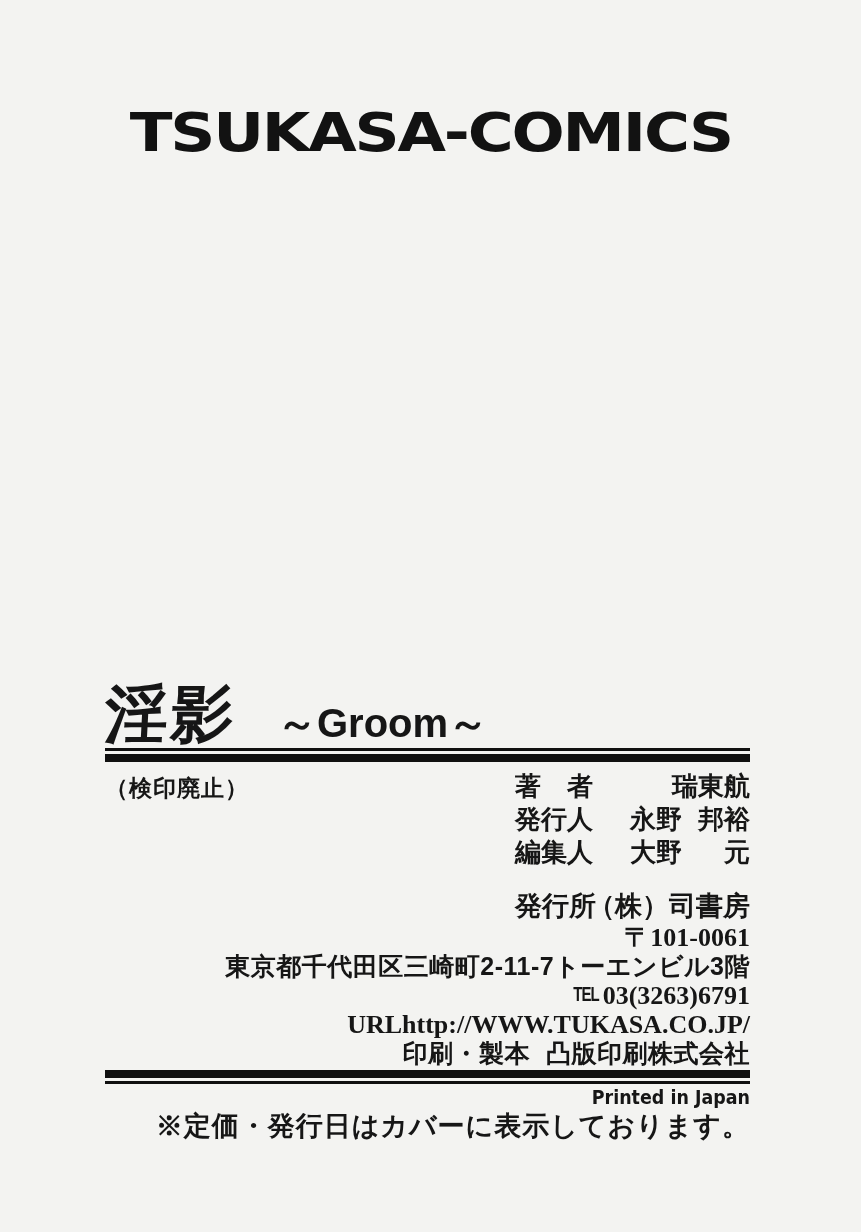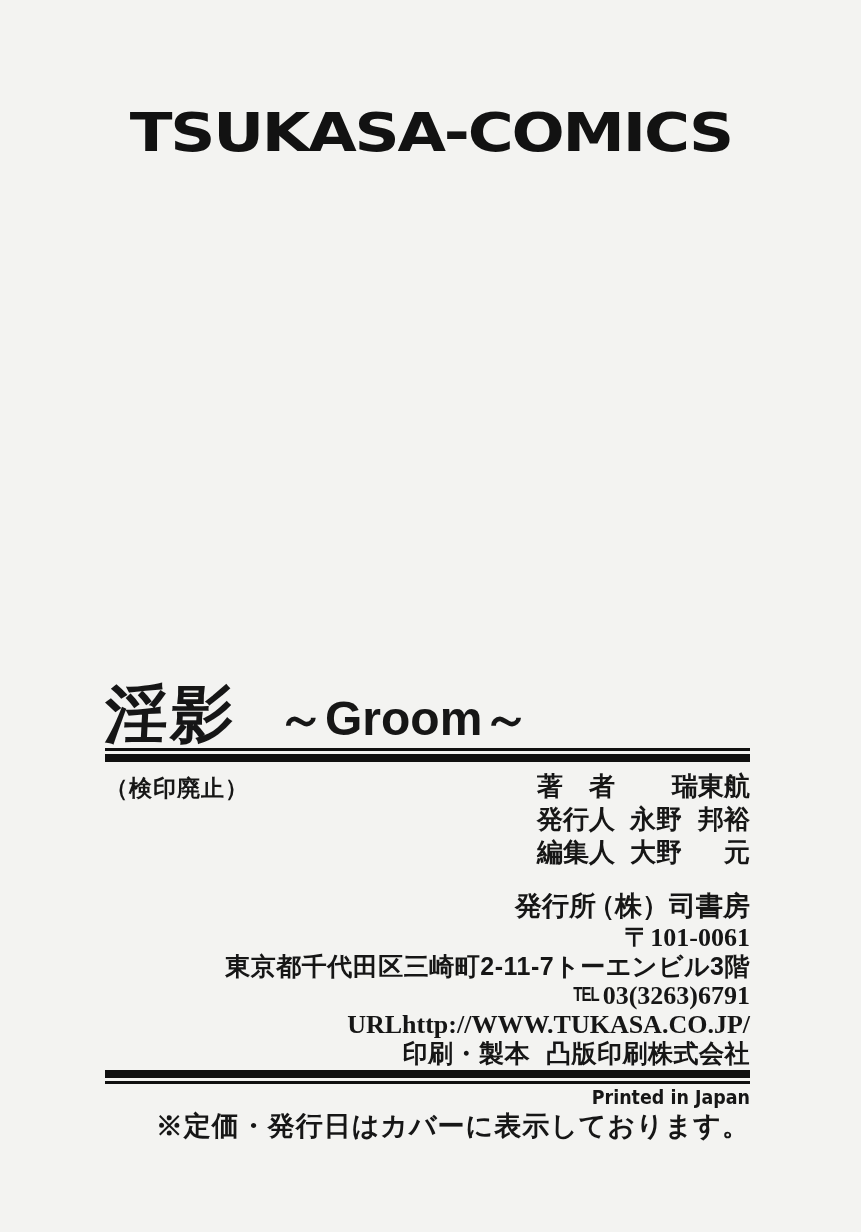--- a/index.html
+++ b/index.html
@@ -36,38 +36,38 @@
 
   .title-row { position: relative; height: 82px; }
   .title-main {
     position: absolute; left: 0; bottom: 0;
     font-size: 63px; font-weight: bold; line-height: 1;
     letter-spacing: 3px;
     transform: skewX(-3deg);
   }
   .title-sub {
     position: absolute; left: 172px; bottom: 3px;
-    font-size: 48px; font-weight: bold; line-height: 1;
+    font-size: 40px; font-weight: bold; line-height: 1;
     letter-spacing: 0px;
   }
 
   .rule { margin-top: 2px; }
   .rule div { width: 100%; }
   .rule .thin  { height: 3px; background: #101010; }
   .rule .gap   { height: 3px; }
   .rule .thick { height: 8px; background: #101010; }
 
   .credits { margin-top: 8px; }
   .credit-row {
     position: relative; height: 33px;
     font-size: 26px; font-weight: bold; line-height: 33px;
     white-space: nowrap;
   }
   .stamp-note { position: absolute; left: 0; top: 2px; font-size: 23px; letter-spacing: 1px; font-family: Liberation Serif, serif; }
-  .credit-label { position: absolute; left: 410px; margin-left: 22px; }
+  .credit-label { position: absolute; left: 410px; }
   .credit-name  { position: absolute; left: 525px; }
   .credit-value { position: absolute; right: 0; }
 
   .publisher-row {
     position: relative; height: 33px; margin-top: 21px;
     font-size: 27px; font-weight: bold; line-height: 33px;
     white-space: nowrap;
   }
   .publisher-label { position: absolute; left: 410px; }
   .publisher-name  { position: absolute; right: 0; }

